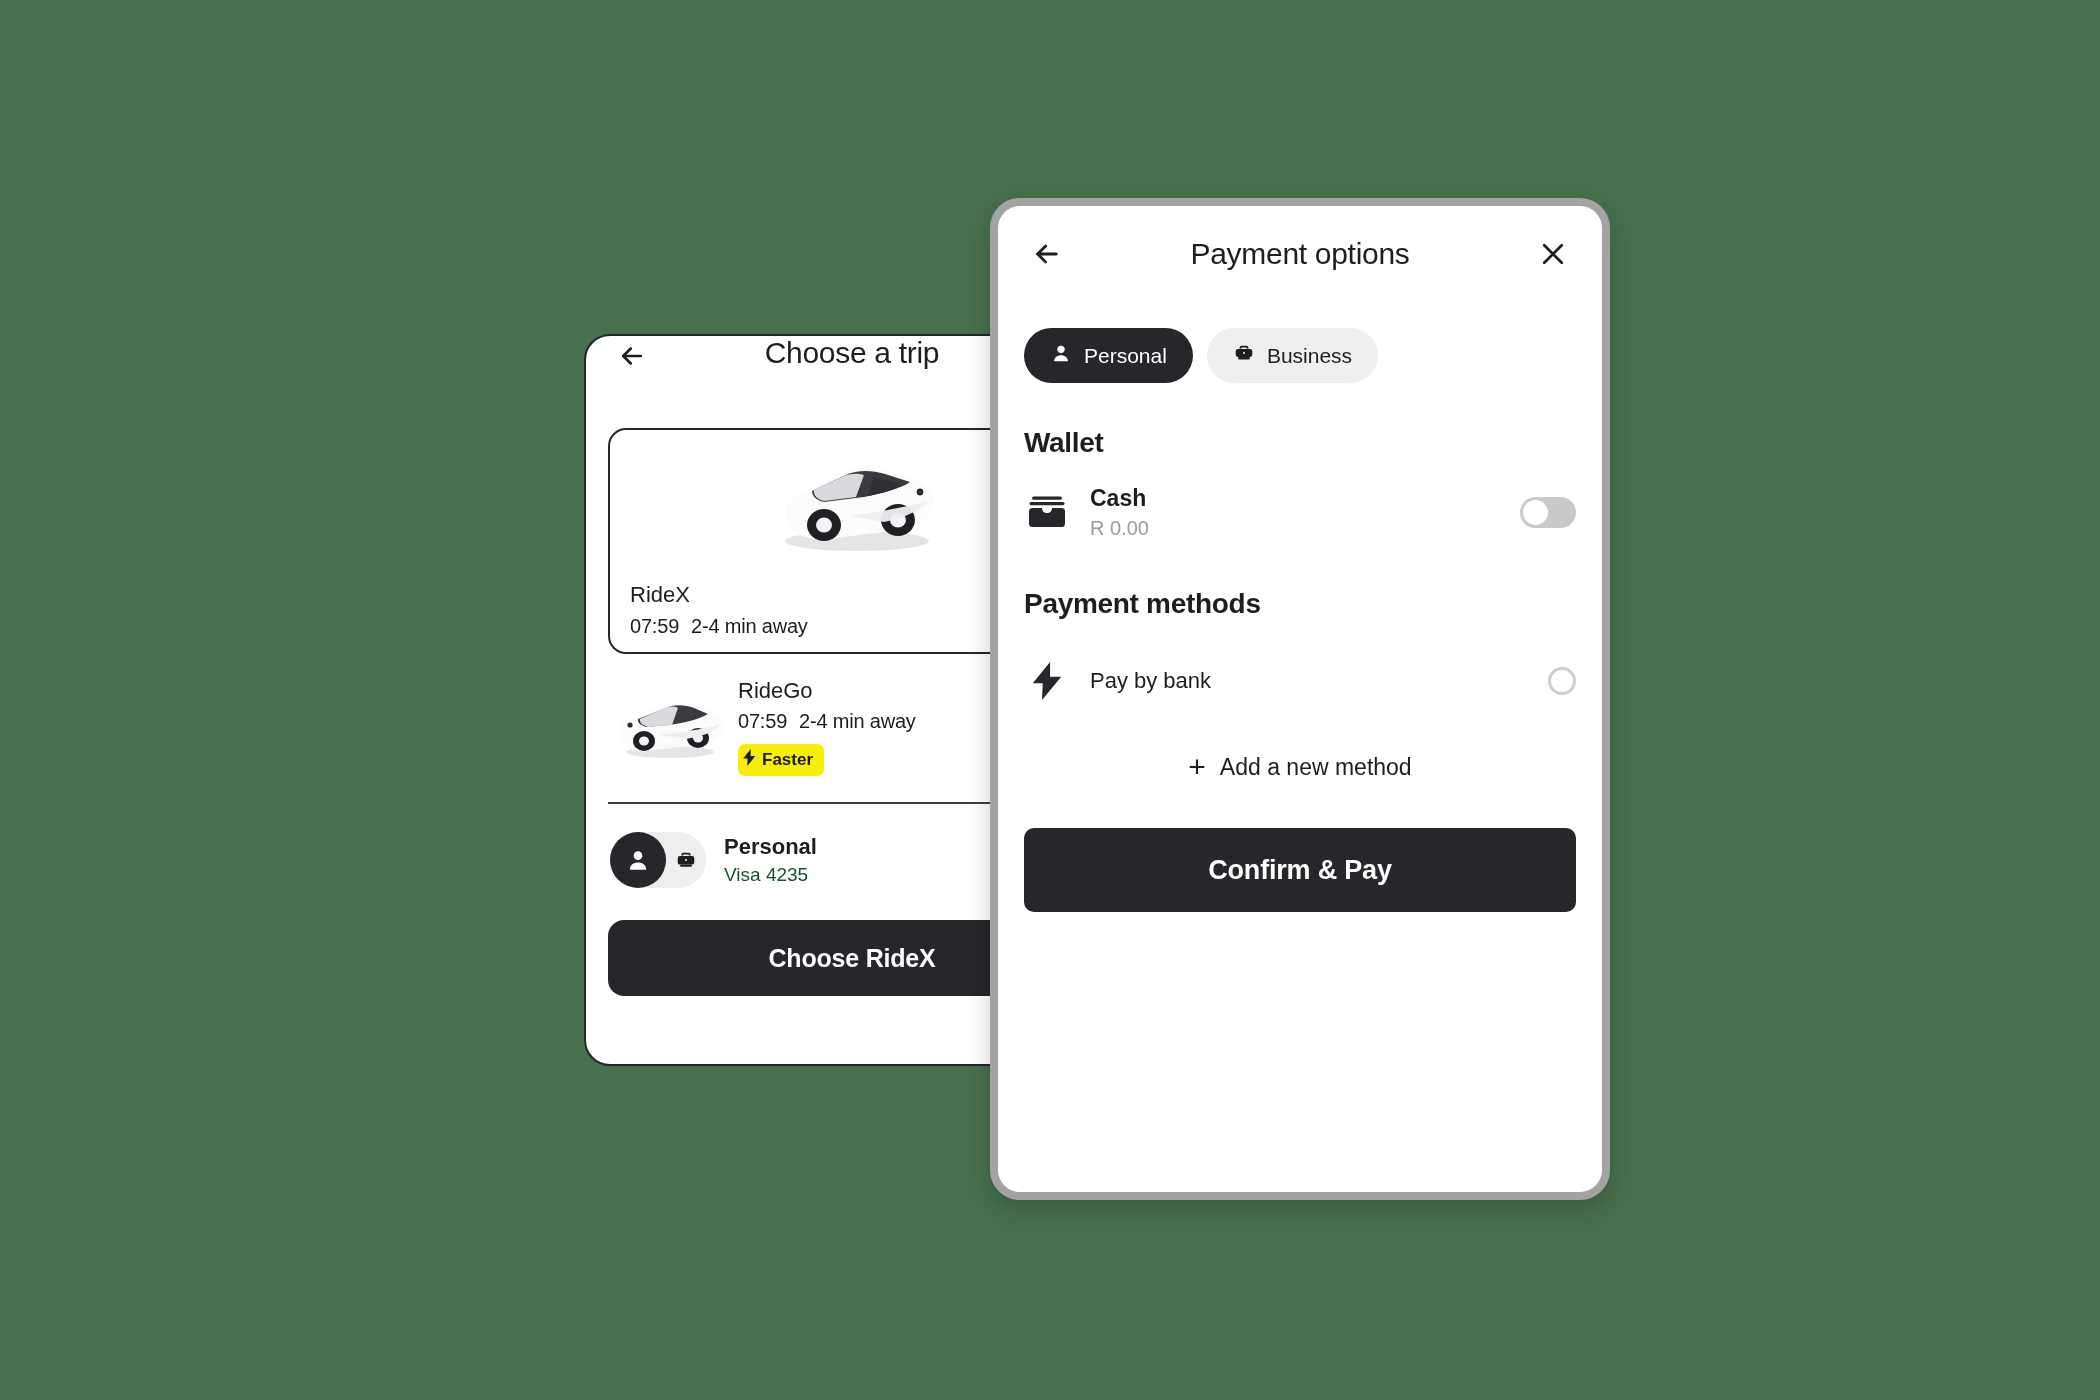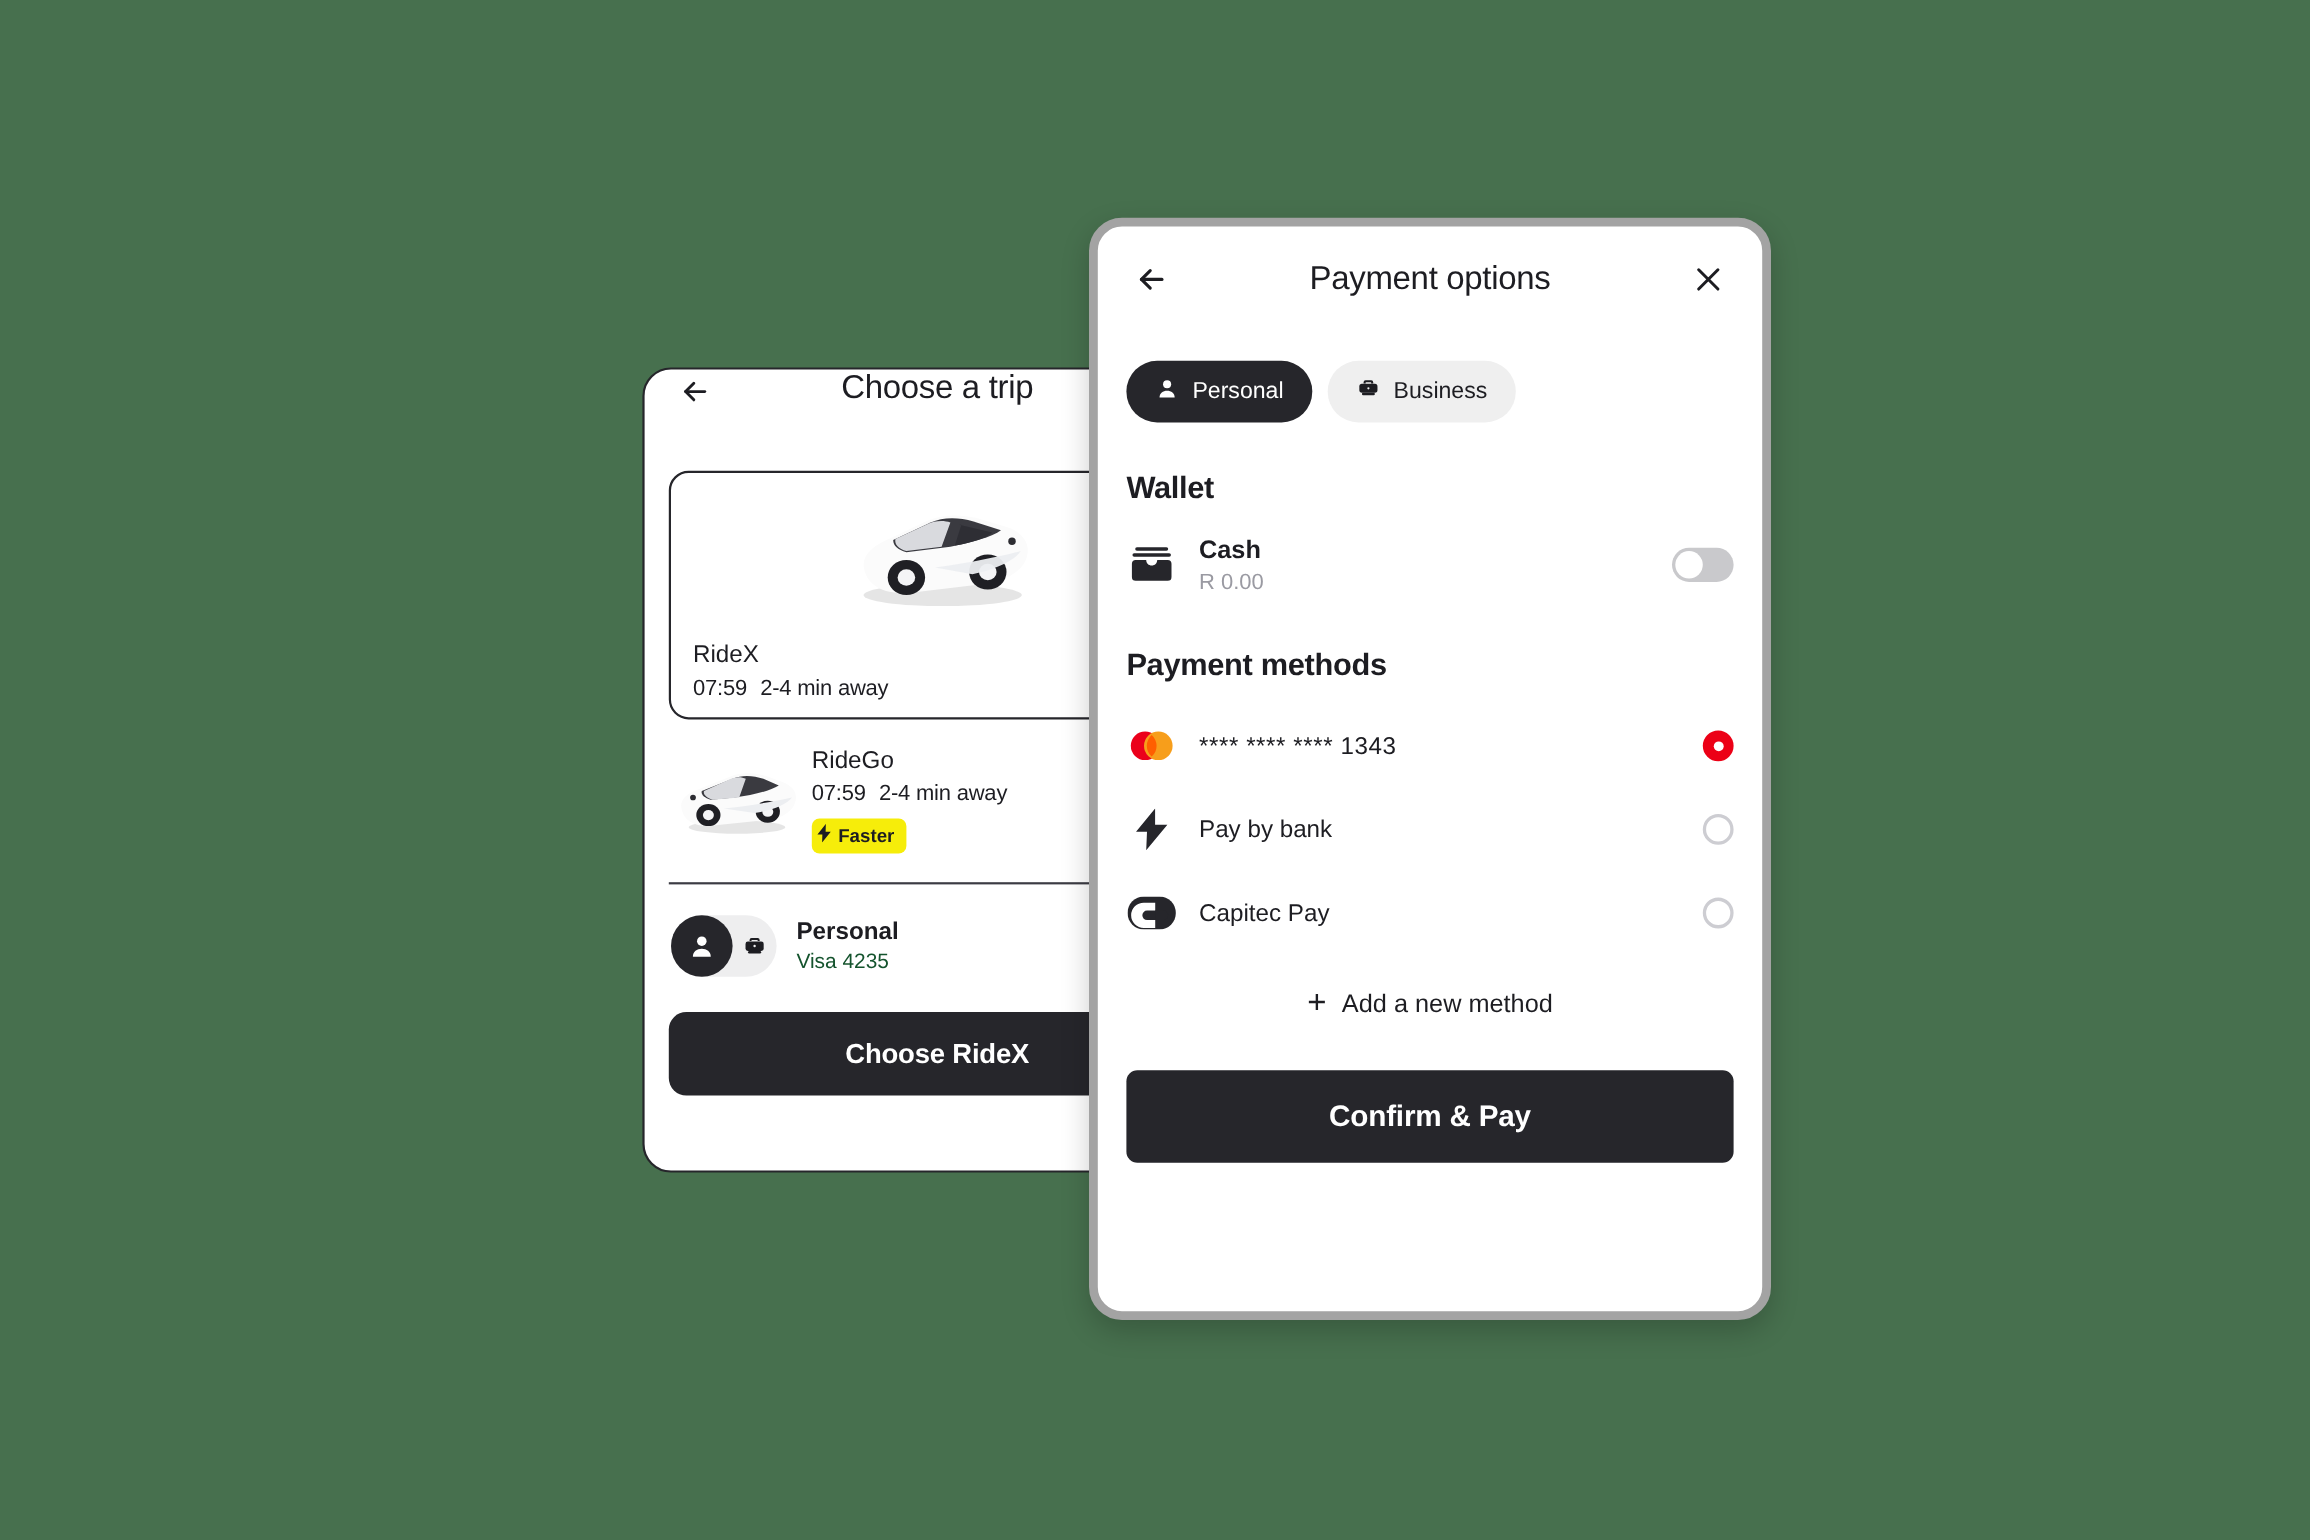--- a/index.html
+++ b/index.html
@@ -390,60 +390,33 @@
         <div class="row-title">Cash</div>
         <div class="row-sub">R 0.00</div>
       </div>
       <div class="toggle">
         <div class="knob"></div>
       </div>
     </div>
 
     <div class="section-title methods-title">Payment methods</div>
 
-    <div class="list-row method-row">
-      <div class="glyph">
-        <svg width="46" height="30" viewBox="0 0 46 30">
-          <circle cx="17" cy="15" r="13" fill="#eb001b"></circle>
-          <circle cx="29" cy="15" r="13" fill="#f79e1b"></circle>
-          <path d="M23 5.2a13 13 0 0 0 0 19.6 13 13 0 0 0 0-19.6z" fill="#ff5f00"></path>
-        </svg>
-      </div>
-      <div class="labels">
-        <div class="card-digits">**** **** **** 1343</div>
-      </div>
-      <div class="radio on"></div>
-    </div>
 
     <div class="list-row method-row">
       <div class="glyph">
         <svg width="30" height="38" viewBox="0 0 24 32" fill="#26262b">
           <path d="M14.6 0 0 17.8h8.4L7.8 32 24 12.4h-9.4z"></path>
         </svg>
       </div>
       <div class="labels">
         <div class="row-plain">Pay by bank</div>
       </div>
       <div class="radio"></div>
     </div>
 
-    <div class="list-row method-row">
-      <div class="glyph">
-        <svg width="44" height="30" viewBox="0 0 44 30" fill="#26262b">
-          <path d="M15 0h14a15 15 0 0 1 0 30H15A15 15 0 0 1 15 0z"></path>
-          <path d="M15 6h9v7h-6a4.5 4.5 0 0 0 0 9h6v6h-9a11 11 0 0 1 0-22z" fill="#ffffff" opacity="0"></path>
-          <path d="M14.8 5.6h10.4v7.2h-7.4a4.3 4.3 0 0 0 0 8.6h7.4v7.2H14.8a11.5 11.5 0 0 1 0-23z" fill="#ffffff"></path>
-          <path d="M25.2 12.8h7.4a4.3 4.3 0 0 1 0 8.6h-7.4z" fill="#26262b"></path>
-        </svg>
-      </div>
-      <div class="labels">
-        <div class="row-plain">Capitec Pay</div>
-      </div>
-      <div class="radio"></div>
-    </div>
 
     <div class="add-method">
       <span class="plus">+</span>
       <span>Add a new method</span>
     </div>
   </div>
 
   <div class="btn-dark pay-cta">Confirm &amp; Pay</div>
 </div>
 

